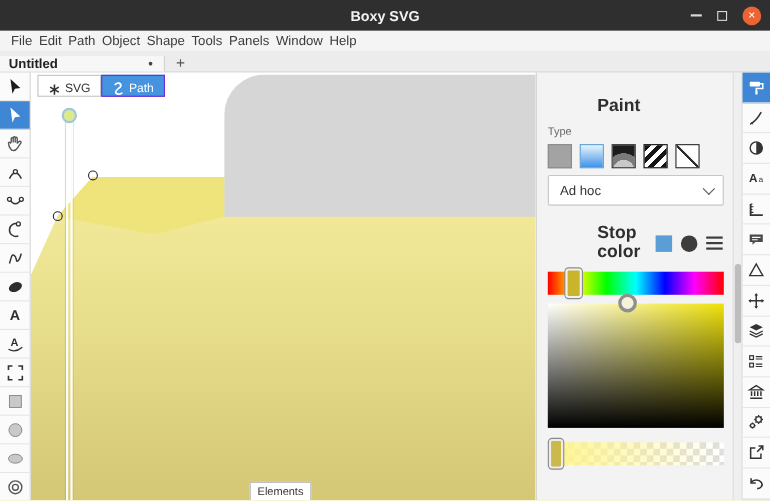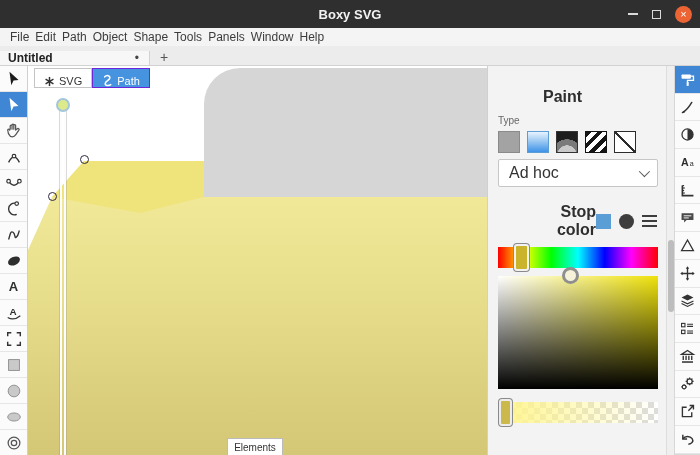--- a/index.html
+++ b/index.html
@@ -57,24 +57,24 @@
   .sec-label { font-size:16px; font-weight:bold; color:#2e2e2e; margin-top:14px;padding-left:45px; }
   .sub-label { font-size:10px; color:#666; margin-top:9px; }
   .type-row { display:flex; gap:7px; margin-top:5px; }
   .sw { width:22px; height:22px; border:1px solid #8a8a8a; }
   .sw-solid { background:#a3a3a3; }
   .sw-linear { background:linear-gradient(180deg,#e8f3ff 0%,#9cc9f2 45%,#3f92e8 100%); border-color:#5b9ed6; }
   .sw-radial { background:radial-gradient(circle at 50% 115%, #c9c9c9 0 38%, #7a7a7a 39% 62%, #1d1d1d 63%); border-color:#333; }
   .sw-pattern { background:repeating-linear-gradient(135deg,#151515 0 4px,#fff 4px 8px); border-color:#111; }
   .sw-none { background:linear-gradient(to top right, #fff 46%, #2c2c2c 47% 53%, #fff 54%); border-color:#2c2c2c; }
   .select-box { margin-top:6px; width:160px; height:28px; background:#fff; border:1px solid #c6c6c6; border-radius:2px; display:flex; align-items:center; padding:0 10px; justify-content:space-between; }
-  .select-box .sel-val { font-size:16px; color:#333; }
+  .select-box .sel-val { font-size:12px; color:#333; }
   .chev { width:8px; height:8px; border-right:1.6px solid #555; border-bottom:1.6px solid #555; transform:rotate(45deg) translateY(-2px); }
   .stopcolor-row { display:flex; align-items:center; margin-top:16px; }
-  .stopcolor-row .sec-label { margin-top:0; flex:1;text-align:right; }
+  .stopcolor-row .sec-label { margin-top:0; flex:1; }
   .mode-icons { display:flex; align-items:center; gap:8px; }
   .mi-square { width:15px; height:15px; background:#5b9ed6; }
   .mi-circle { width:15px; height:15px; border-radius:50%; background:#3d3d3d; }
   .mi-burger { display:flex; flex-direction:column; gap:2.5px; }
   .mi-burger i { display:block; width:15px; height:2.5px; background:#3d3d3d; }
   .hue-bar { position:relative; margin-top:8px; width:160px; height:21px;
     background:linear-gradient(to right,#f00 0%,#ff0 16.6%,#0f0 33.3%,#0ff 50%,#00f 66.6%,#f0f 83.3%,#f00 100%); }
   .hue-handle { position:absolute; left:16px; top:-3px; width:15px; height:27px; background:#c9b42b; border:2.5px solid #f2f2f2; box-shadow:0 0 0 1px #8a8a8a; border-radius:3px; }
   .sv-box { position:relative; margin-top:8px; width:160px; height:113px;
     background:linear-gradient(to top,#000,rgba(0,0,0,0)), linear-gradient(to right,#fff,#efe20b); }

